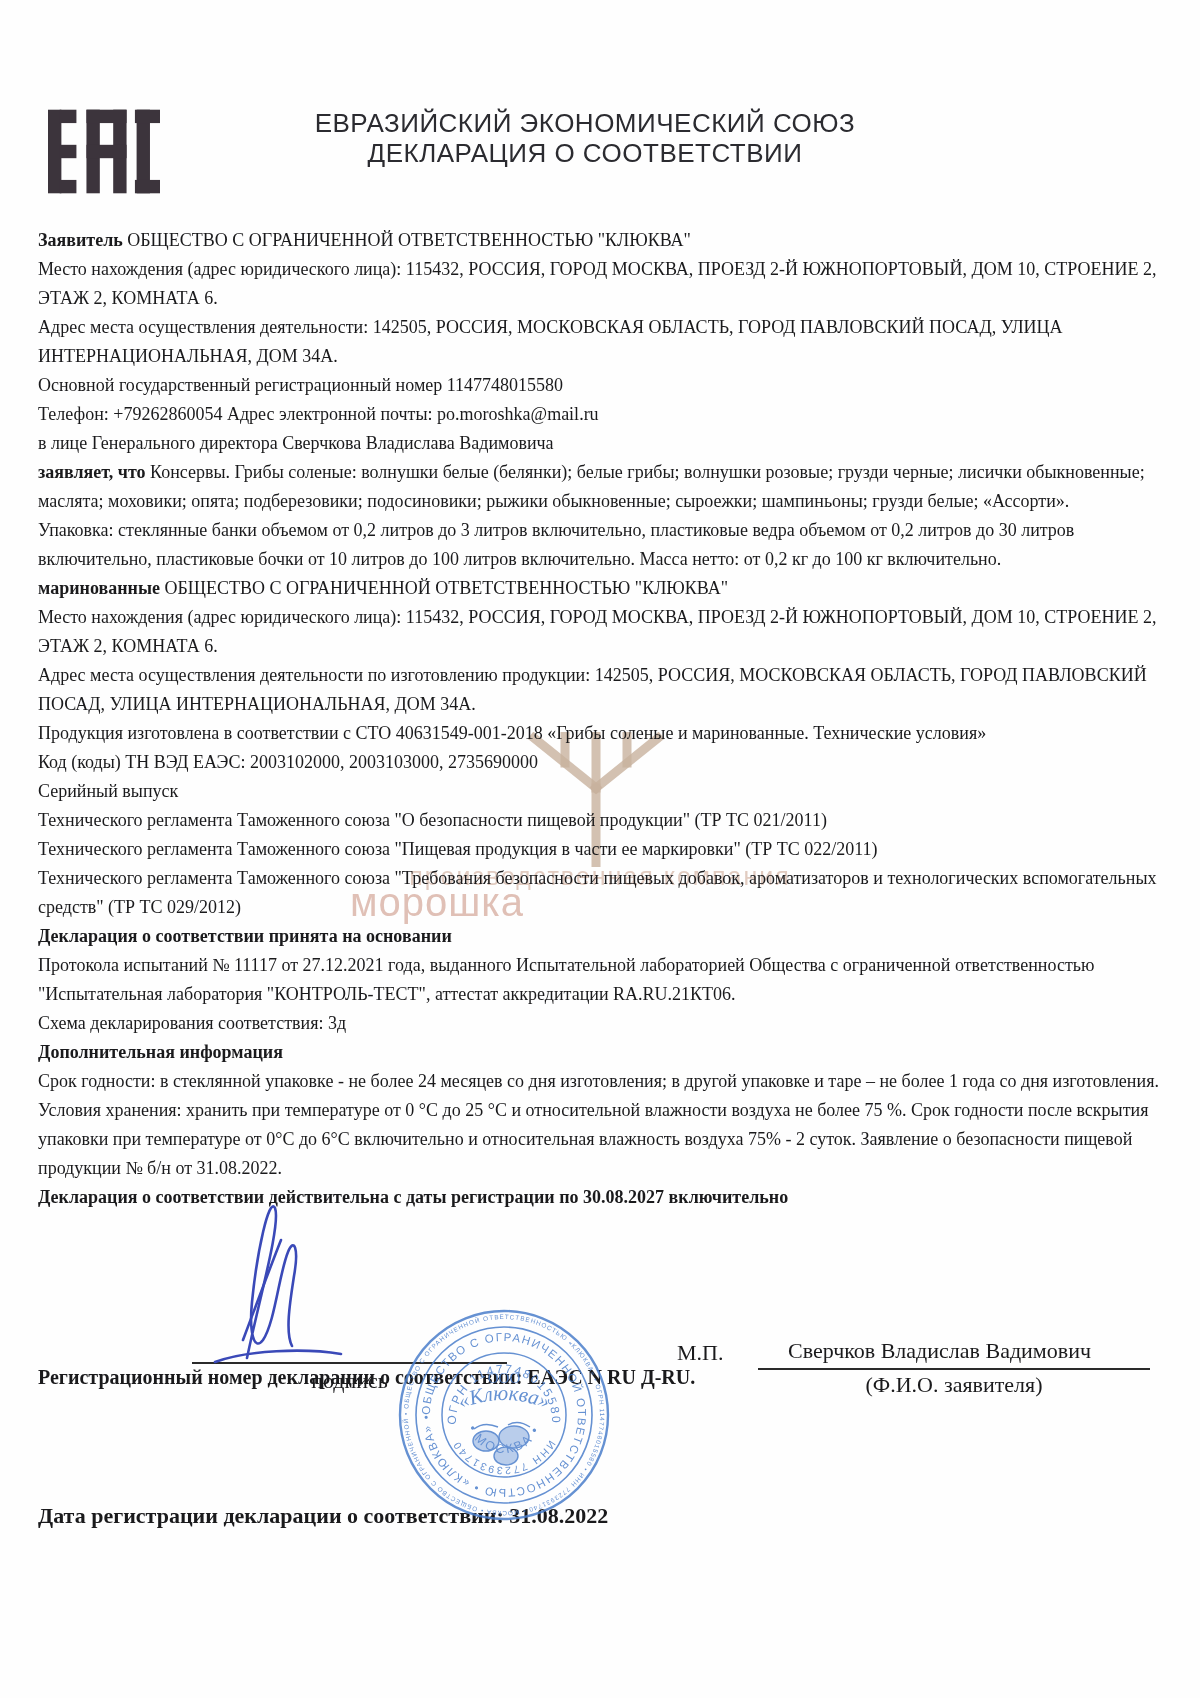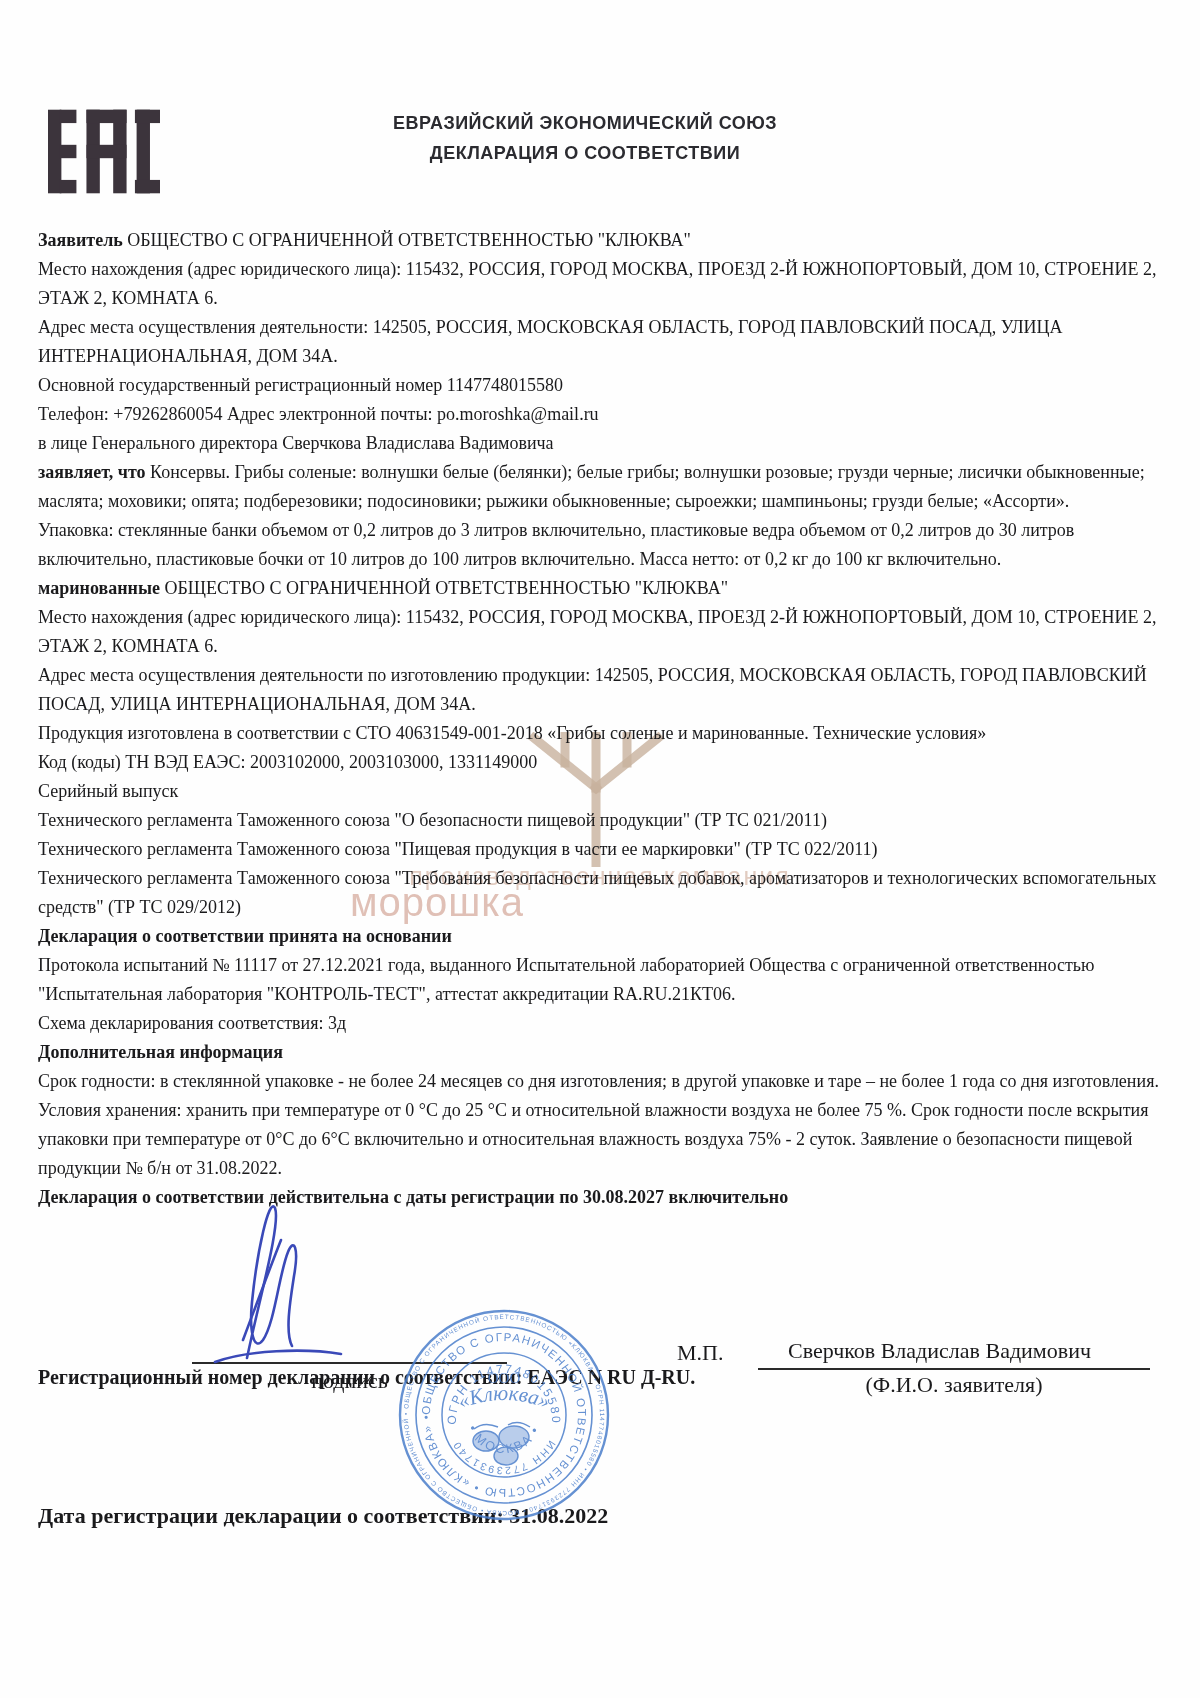--- a/index.html
+++ b/index.html
@@ -11,21 +11,21 @@
     overflow:hidden;
     font-family:"Liberation Serif", serif;
     color:#1a1a1c;
   }
   
   .eac-logo{position:absolute;left:48px;top:102px;}
   .title-block{
     position:absolute;left:240px;top:108px;width:690px;
     text-align:center;
     font-family:"Liberation Sans", sans-serif;
-    font-weight:700;font-size:18px;line-height:30px;
+    font-weight:400;font-size:26px;line-height:30px;
     color:#2b2b30;letter-spacing:.5px;
   }
   
   .watermark{position:absolute;left:0;top:0;width:1200px;height:1698px;z-index:0;pointer-events:none;}
   .wm-line1{
     position:absolute;left:350px;top:862px;width:500px;text-align:center;
     font-family:"Liberation Sans", sans-serif;
     font-size:25px;letter-spacing:2px;color:rgba(200,160,140,.55);
   }
   .wm-line2{
@@ -105,21 +105,21 @@
       <p><span>Адрес места осуществления деятельности: 142505, РОССИЯ, МОСКОВСКАЯ ОБЛАСТЬ, ГОРОД ПАВЛОВСКИЙ ПОСАД, УЛИЦА ИНТЕРНАЦИОНАЛЬНАЯ, ДОМ 34А.</span></p>
       <p><span>Основной государственный регистрационный номер 1147748015580</span></p>
       <p><span>Телефон: +79262860054 Адрес электронной почты: po.moroshka@mail.ru</span></p>
       <p><span>в лице Генерального директора Сверчкова Владислава Вадимовича</span></p>
       <p><b>заявляет, что </b><span>Консервы. Грибы соленые: волнушки белые (белянки); белые грибы; волнушки розовые; грузди черные; лисички обыкновенные; маслята; моховики; опята; подберезовики; подосиновики; рыжики обыкновенные; сыроежки; шампиньоны; грузди белые; «Ассорти».</span></p>
       <p><span>Упаковка: стеклянные банки объемом от 0,2 литров до 3 литров включительно, пластиковые ведра объемом от 0,2 литров до 30 литров включительно, пластиковые бочки от 10 литров до 100 литров включительно. Масса нетто: от 0,2 кг до 100 кг включительно.</span></p>
       <p><b>маринованные </b><span>ОБЩЕСТВО С ОГРАНИЧЕННОЙ ОТВЕТСТВЕННОСТЬЮ "КЛЮКВА"</span></p>
       <p><span>Место нахождения (адрес юридического лица): 115432, РОССИЯ, ГОРОД МОСКВА, ПРОЕЗД 2-Й ЮЖНОПОРТОВЫЙ, ДОМ 10, СТРОЕНИЕ 2, ЭТАЖ 2, КОМНАТА 6.</span></p>
       <p><span>Адрес места осуществления деятельности по изготовлению продукции: 142505, РОССИЯ, МОСКОВСКАЯ ОБЛАСТЬ, ГОРОД ПАВЛОВСКИЙ ПОСАД, УЛИЦА ИНТЕРНАЦИОНАЛЬНАЯ, ДОМ 34А.</span></p>
       <p><span>Продукция изготовлена в соответствии с СТО 40631549-001-2018 «Грибы соленые и маринованные. Технические условия»</span></p>
-      <p><span>Код (коды) ТН ВЭД ЕАЭС: 2003102000, 2003103000, 1331149000</span></p>
+      <p><span>Код (коды) ТН ВЭД ЕАЭС: 2003102000, 2003103000, 2735690000</span></p>
       <p><span>Серийный выпуск</span></p>
       <p><span>Технического регламента Таможенного союза "О безопасности пищевой продукции" (ТР ТС 021/2011)</span></p>
       <p><span>Технического регламента Таможенного союза "Пищевая продукция в части ее маркировки" (ТР ТС 022/2011)</span></p>
       <p><span>Технического регламента Таможенного союза "Требования безопасности пищевых добавок, ароматизаторов и технологических вспомогательных средств" (ТР ТС 029/2012)</span></p>
       <p><b>Декларация о соответствии принята на основании</b></p>
       <p><span>Протокола испытаний № 11117 от 27.12.2021 года, выданного Испытательной лабораторией Общества с ограниченной ответственностью "Испытательная лаборатория "КОНТРОЛЬ-ТЕСТ", аттестат аккредитации RA.RU.21КТ06.</span></p>
       <p><span>Схема декларирования соответствия: 3д</span></p>
       <p><b>Дополнительная информация</b></p>
       <p><span>Срок годности: в стеклянной упаковке - не более 24 месяцев со дня изготовления; в другой упаковке и таре – не более 1 года со дня изготовления. Условия хранения: хранить при температуре от 0 °С до 25 °С и относительной влажности воздуха не более 75 %. Срок годности после вскрытия упаковки при температуре от 0°С до 6°С включительно и относительная влажность воздуха 75% - 2 суток. Заявление о безопасности пищевой продукции № б/н от 31.08.2022.</span></p>
       <p><b>Декларация о соответствии действительна с даты регистрации по 30.08.2027 включительно</b></p>

